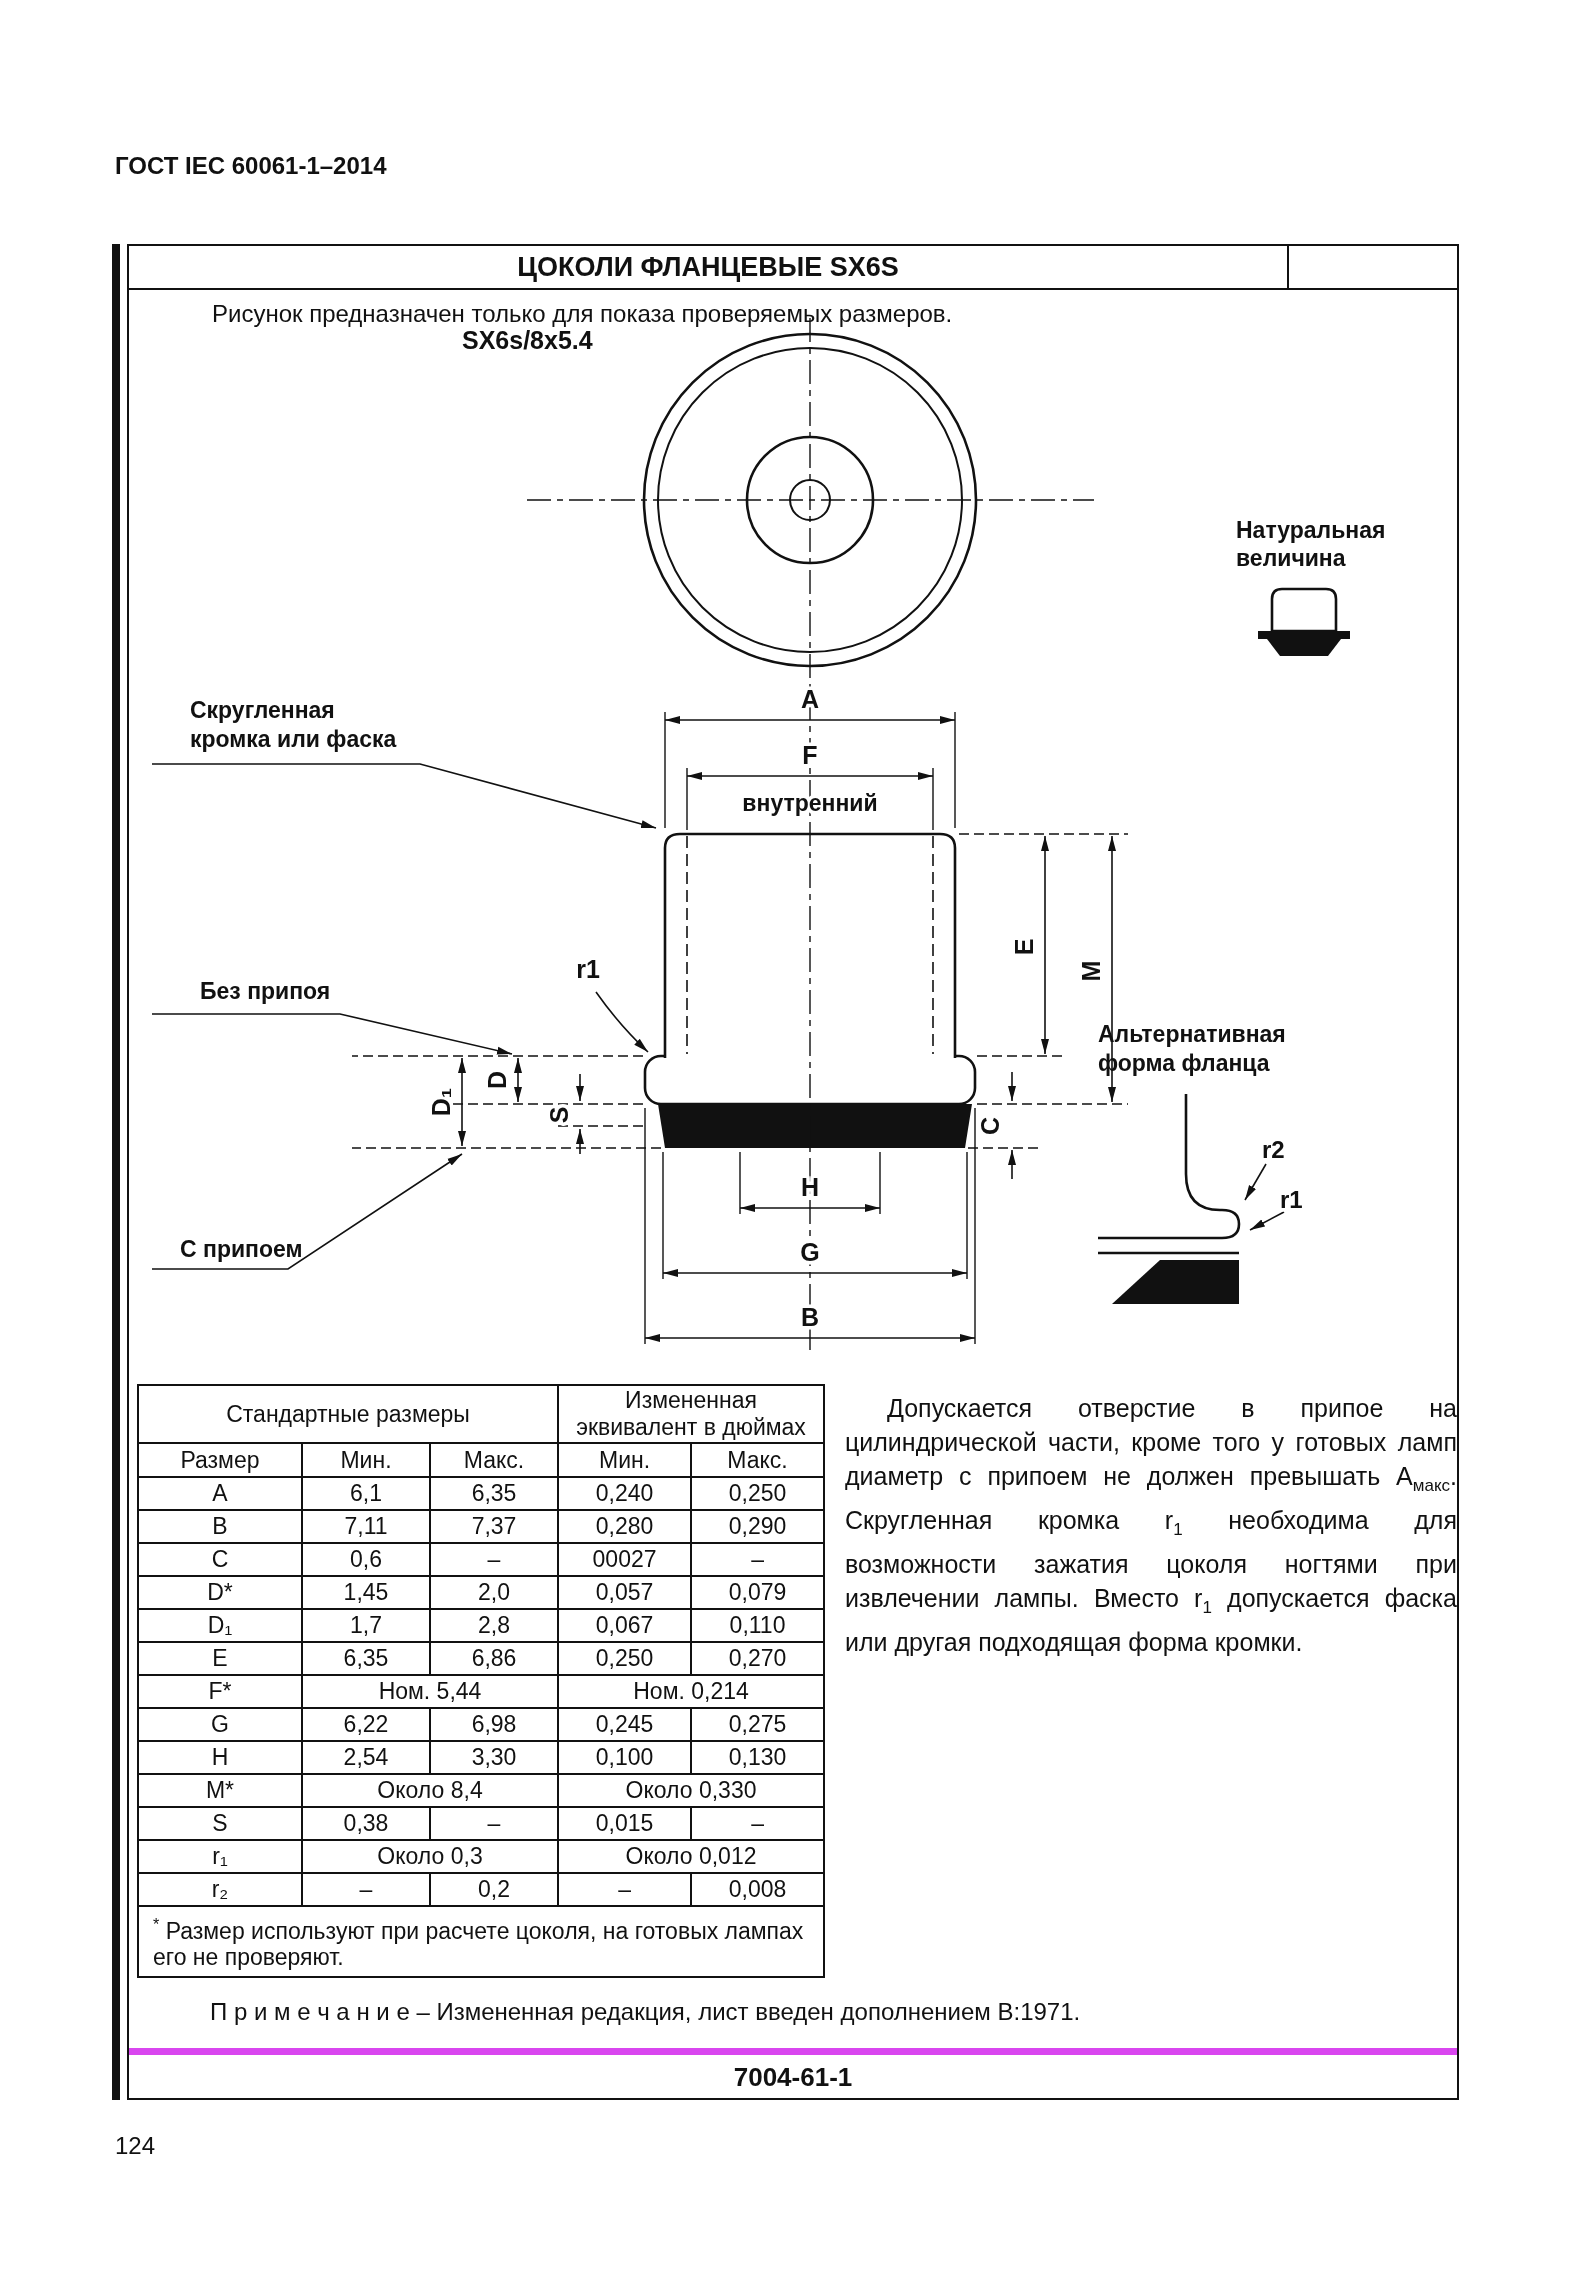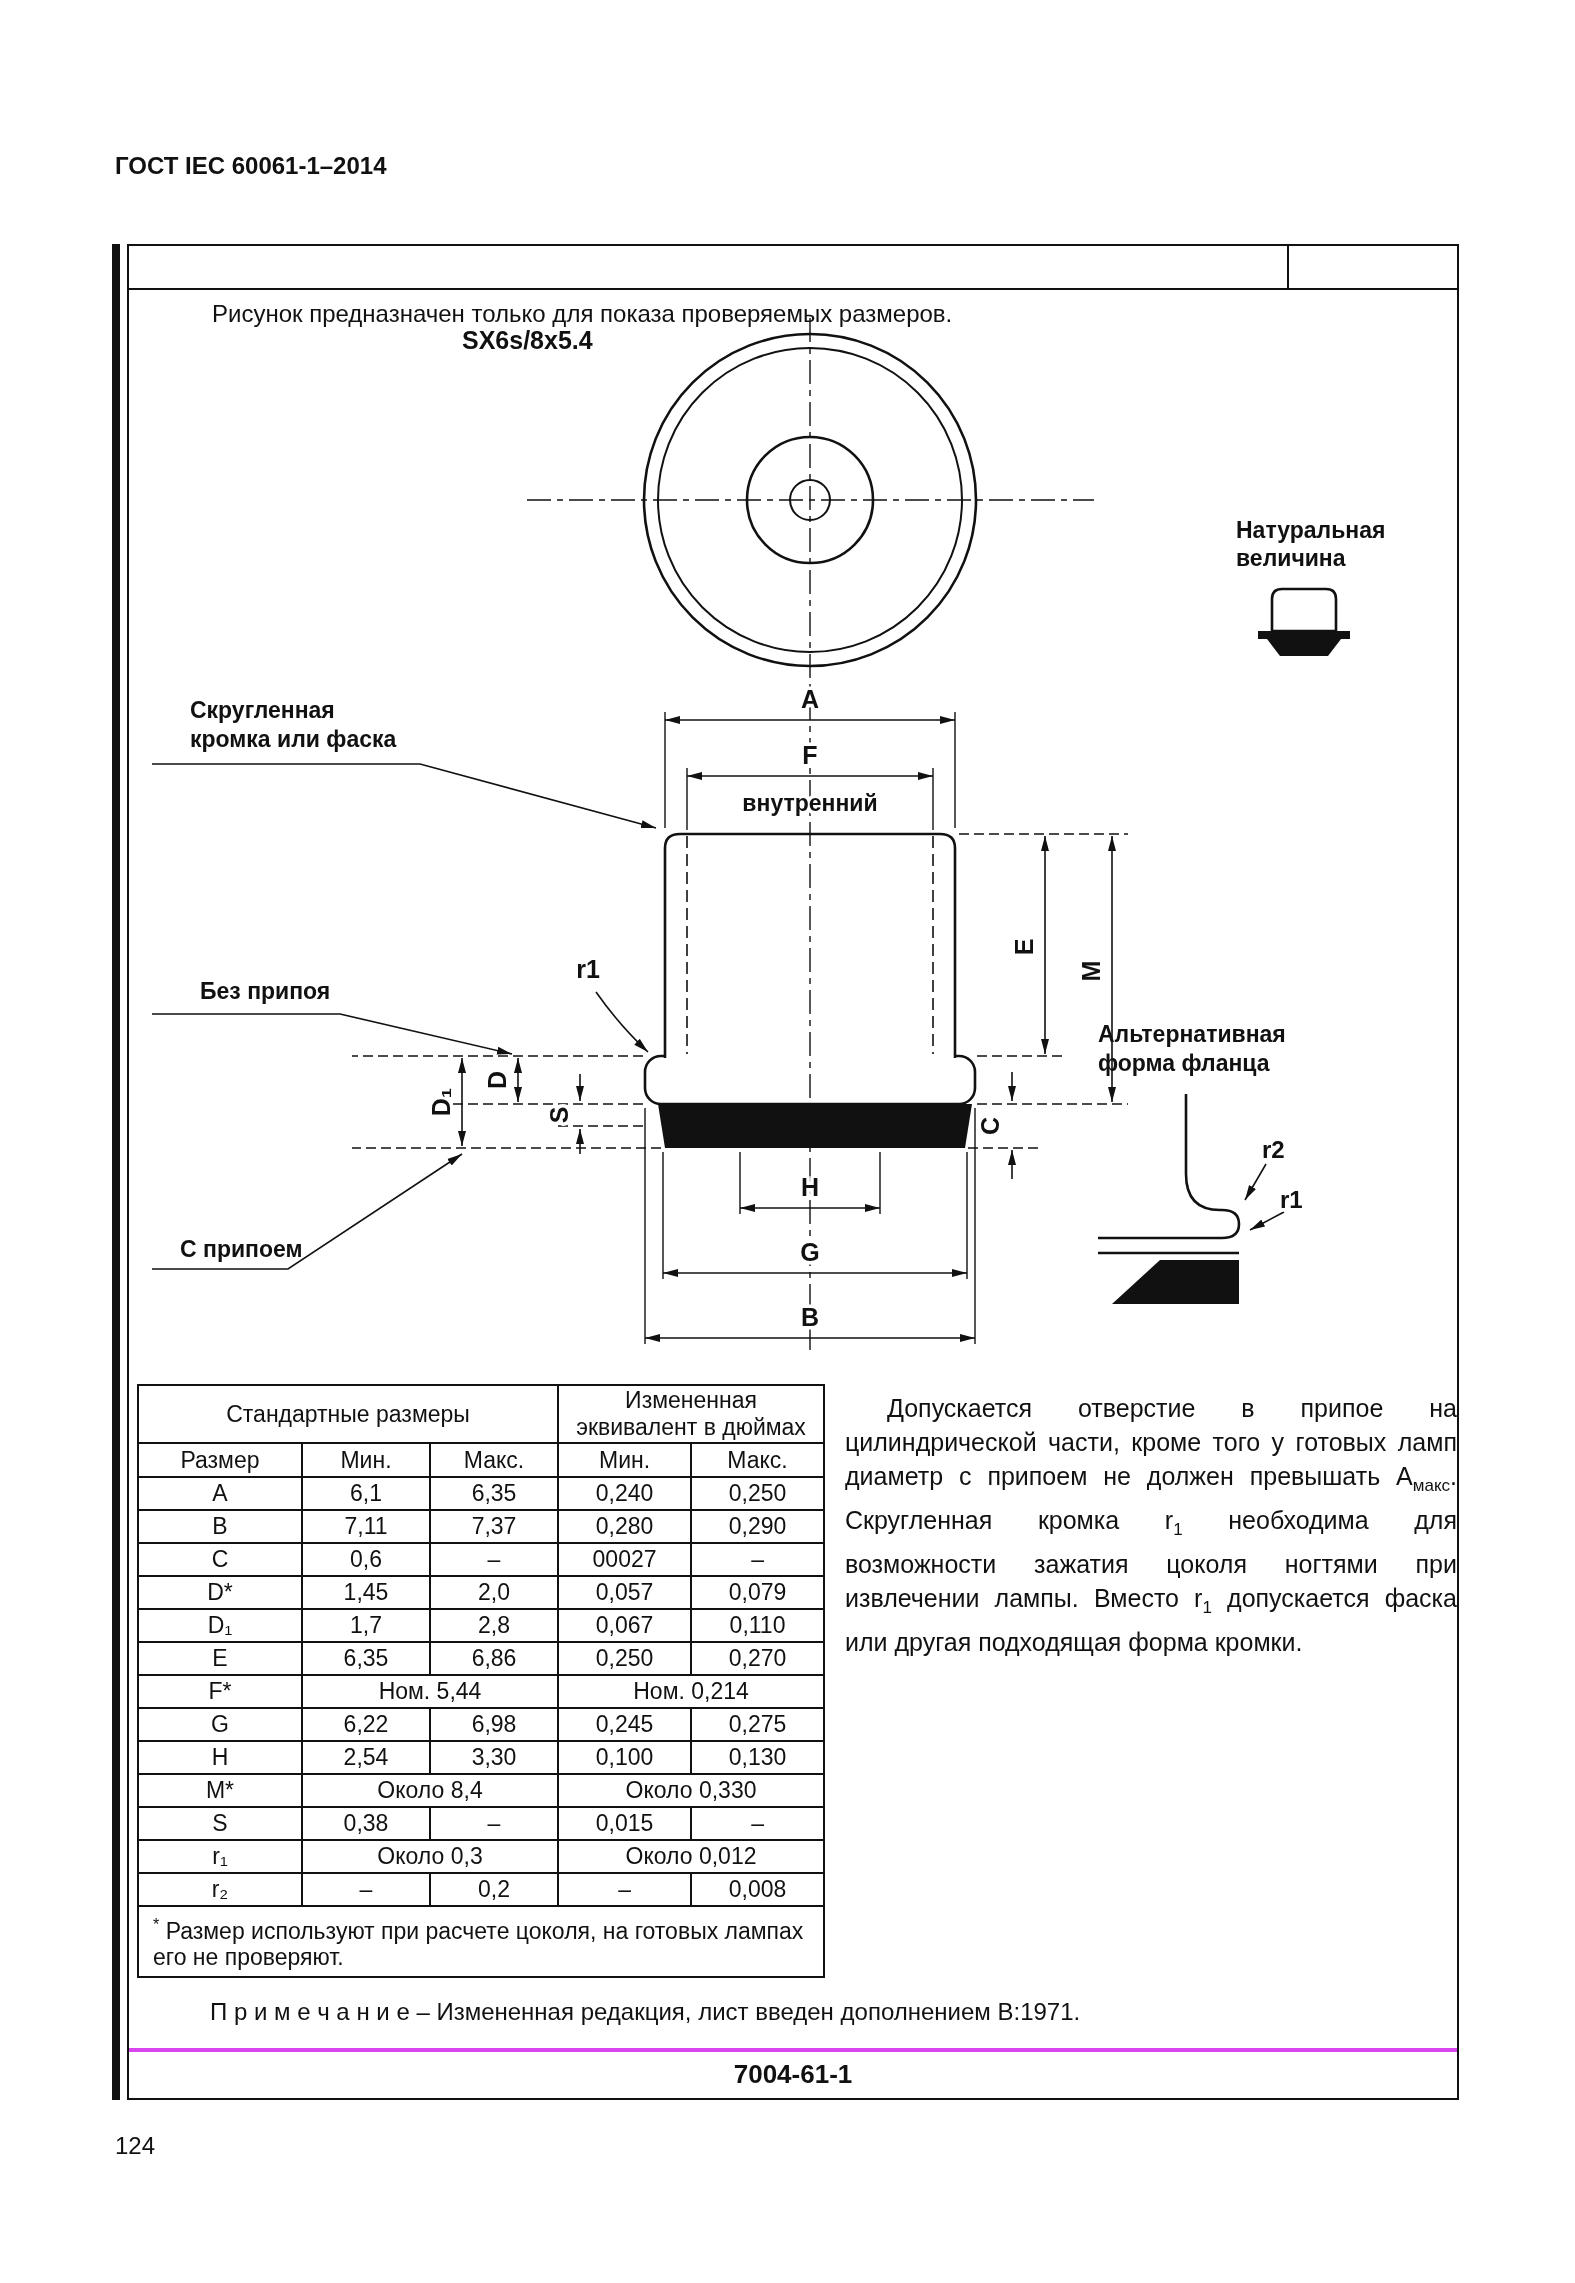--- a/index.html
+++ b/index.html
@@ -49,33 +49,34 @@
   .dim-table thead tr:first-child th { height:58px; }
   .dim-table thead tr:last-child th  { height:34px;border-radius:6px; }
   .dim-table tbody td { height:33px; }
   .dim-table .footnote { text-align:left; padding:4px 0 6px 14px; height:58px; line-height:26px; vertical-align:top; }
   .dim-table .footnote sup { font-size:70%; }
 
   .paragraph { position:absolute; left:845px; top:1379px; width:612px; font-size:25px; line-height:34px;
                text-align:justify; text-indent:42px; }
   .paragraph sub { font-size:68%; }
   .note { position:absolute; left:210px; top:1986px; width:1230px; font-size:24px; }
-  .code-row { position:absolute; left:129px; top:2036px; width:1328px; height:50px; border-top:4px solid #d946ef; text-align:center; }
+  .code-row { position:absolute; left:129px; top:2036px; width:1328px; height:50px; border-top:7px solid #d946ef; text-align:center; }
   .code { font-weight:bold; font-size:26px; line-height:44px; }
   .page-number { position:absolute; left:115px; top:2120px; font-size:24px; }
 </style>
 </head>
 <body>
 
 <div class="page">
 
   <div class="doc-header">ГОСТ IEC 60061-1–2014</div>
   <div class="left-bar"></div>
   <div class="sheet-frame"></div>
   <div class="title-row"></div>
+  <div class="title">ЦОКОЛИ ФЛАНЦЕВЫЕ SX6S</div>
   <div class="title-divider"></div>
   <div class="caption">Рисунок предназначен только для показа проверяемых размеров.</div>
 
   <svg class="drawing" viewBox="120 300 1345 1080" width="1345" height="1080" xmlns="http://www.w3.org/2000/svg">
     <defs>
       <marker id="aR" viewBox="0 0 16 10" refX="15" refY="5" markerWidth="16" markerHeight="10" markerUnits="userSpaceOnUse">
           <path d="M 0 1 L 15 5 L 0 9 Z" fill="#111"></path>
         </marker>
       <marker id="aL" viewBox="0 0 16 10" refX="1" refY="5" markerWidth="16" markerHeight="10" markerUnits="userSpaceOnUse">
           <path d="M 16 1 L 1 5 L 16 9 Z" fill="#111"></path>

